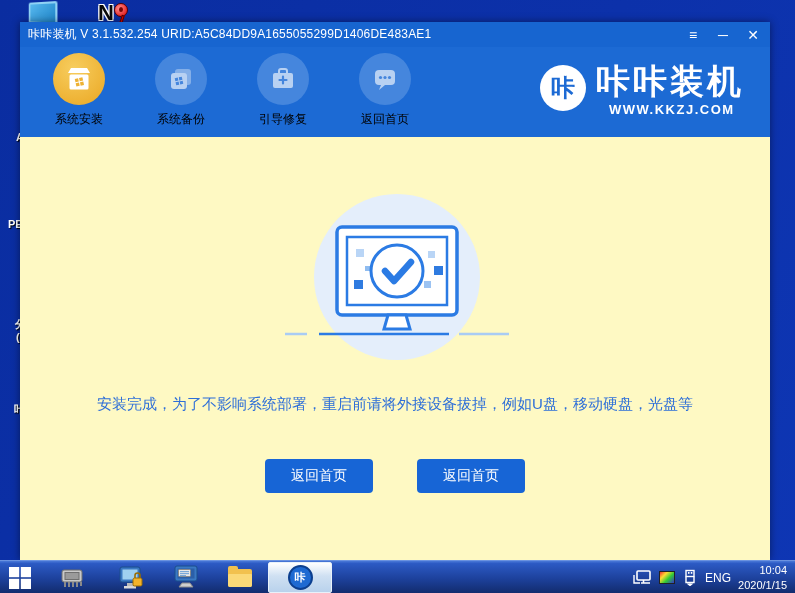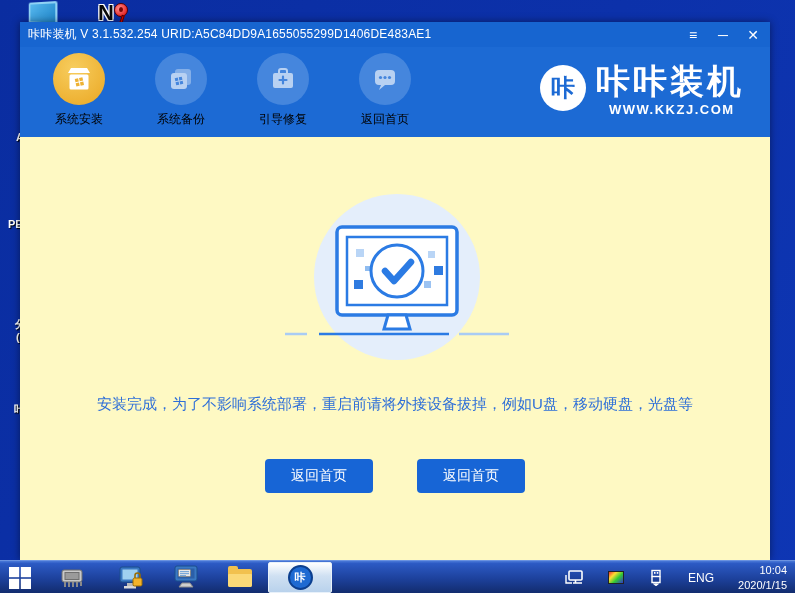--- a/index.html
+++ b/index.html
@@ -59,21 +59,21 @@
   
   .taskbar { position:absolute; left:0; top:560px; width:795px; height:33px; z-index:10;
     background:linear-gradient(#4a79d8 0%,#2c5ac4 8%,#1d419c 55%,#122c6e 100%);
     border-top:1px solid #6b93e0; }
   .tb-item { position:absolute; top:3px; width:28px; height:27px; display:flex; align-items:center; justify-content:center; cursor:pointer; }
   .start { left:6px; }
   .tb-kaka { position:absolute; left:268px; top:1px; width:64px; height:31px; border:1px solid #e8f1fa;
     border-radius:2px; background:linear-gradient(#ffffff,#cfe0f2 45%,#b9d2ec); display:flex; align-items:center; justify-content:center; cursor:pointer; }
   .kaka-circle { width:25px; height:25px; border-radius:50%; background:#1e6ad2; border:2px solid #0c3f8f;
     color:#fff; display:flex; align-items:center; justify-content:center; font-size:11px; font-weight:bold; }
-  .tray { position:absolute; right:4px; top:0; height:33px; display:flex; align-items:center; gap:24px; color:#fff; }
+  .tray { position:absolute; right:4px; top:0; height:33px; display:flex; align-items:center; gap:7px; color:#fff; }
   .tray-text { font-size:12px; }
   .clock { text-align:right; font-size:11px; line-height:1.3; padding-right:4px; }
   .folder-glyph { position:relative; width:24px; height:18px; }
   .folder-back { position:absolute; left:0; top:0; width:24px; height:18px; background:#f2c14e; border-radius:2px; }
   .folder-tab { position:absolute; left:0; top:-3px; width:10px; height:5px; background:#f2c14e; border-radius:2px 2px 0 0; }
   .folder-front { position:absolute; left:0; top:5px; width:24px; height:13px; background:#fbd978; border-radius:1px 1px 2px 2px; }
   .display-glyph { width:16px; height:13px; border:1px solid #222;
     background:linear-gradient(135deg,#e33 0%,#fd3 30%,#3c3 60%,#33c 100%); }
 </style>
 </head>

